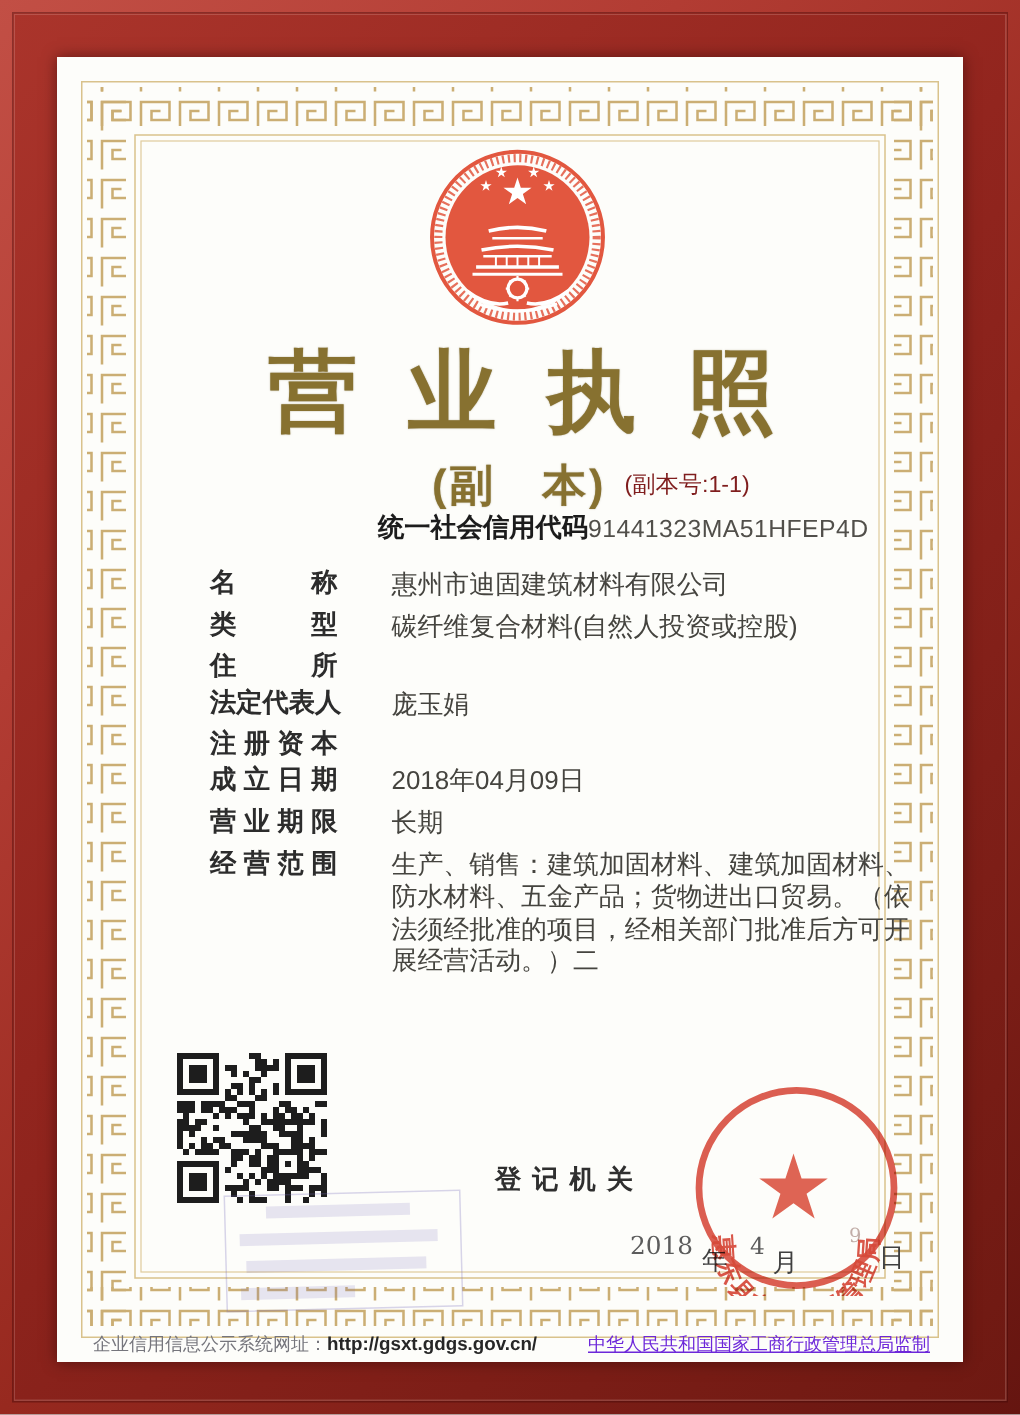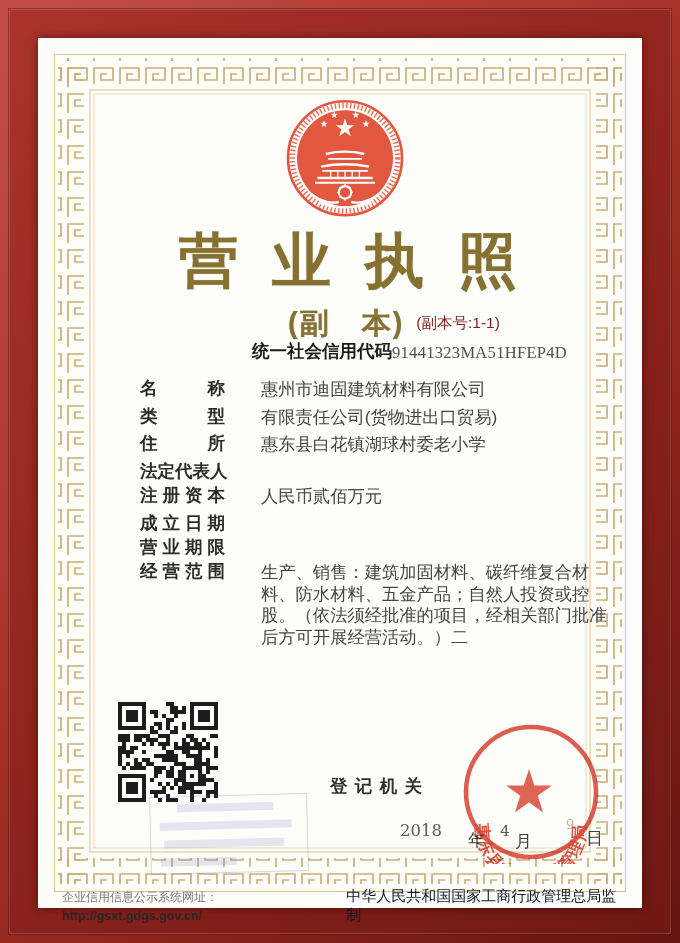--- a/index.html
+++ b/index.html
@@ -26,21 +26,21 @@
     font-size:59px; line-height:66px; font-weight:800; color:#877130;
     text-shadow:0 0 1px rgba(101,84,32,.55); }
 
   .subtitle-row { position:absolute; left:250px; top:266px; display:flex; align-items:flex-start; }
   .subtitle { font-size:29px; font-weight:800; color:#877130; letter-spacing:2px;
     text-shadow:0 0 1px rgba(101,84,32,.5); }
   .copyno { font-size:15.5px; color:#7f1d1d; margin-left:12px; margin-top:9px; }
 
   .credit-line { position:absolute; left:214px; top:301px; display:flex; align-items:flex-end; }
   .credit-label { font-size:17.5px; font-weight:700; color:#1c1c1c; }
-  .credit-code { font-size:16.5px; font-family:Liberation Serif, serif; color:#514f4a; letter-spacing:.3px; }
+  .credit-code { font-size:16.5px; font-family:Liberation Sans, sans-serif; color:#514f4a; letter-spacing:.3px; }
 
   .fields { position:absolute; left:102px; top:341px; width:478px; }
   .field-row { display:flex; margin-bottom:6.2px; }
   .flabel { width:85px; flex:0 0 85px; font-size:17.5px; line-height:18px; font-weight:600; color:#2c2c2c; }
   .fvalue { margin-left:36px; width:362px; font-size:17.3px; line-height:21.5px; color:#45443f; }
 
   .qr { position:absolute; left:80px; top:664px; }
 
   .authority { position:absolute; left:292px; top:736px; width:92px;
     font-size:17.5px; font-weight:600; color:#2f2f2f; }
@@ -49,34 +49,34 @@
     border:1.5px solid rgba(118,106,188,.28); transform:rotate(-1.5deg);
     padding:7px 9px; display:flex; flex-direction:column; justify-content:space-between; }
   .faint-stamp .bar { height:8px; background:rgba(116,104,186,.17); filter:blur(.5px); }
   .faint-stamp .b1 { width:96px; margin-left:18px; }
   .faint-stamp .b2 { width:132px; }
   .faint-stamp .b3 { width:120px; margin-left:4px; }
   .faint-stamp .b4 { width:76px; }
 
   .date-part { position:absolute; color:#3f3f3f; }
   .d-num { font-family:"DejaVu Serif", serif; color:#5c5c5c; }
-  .d-year  { left:362px; top:783px; font-size:16.5px; }
+  .d-year  { left:382px; top:783px; font-size:16.5px; }
   .d-yunit { left:430px; top:791px; font-size:17px; }
   .d-month { left:462px; top:784px; font-size:15.5px; }
   .d-munit { left:477px; top:792px; font-size:17px; }
   .d-day   { left:528px; top:779px; font-size:13px; color:#9b7a72; opacity:.6; }
   .d-dunit { left:548px; top:789px; font-size:17px; }
 
   .seal { position:absolute; left:421px; top:682px; mix-blend-mode:multiply; }
 
   .footer { position:absolute; left:0; top:849px; width:604px; display:flex;
     justify-content:space-between; align-items:baseline; padding:0 22px 0 24px; }
   .footer-left { font-size:12px; color:#75757c; }
   .footer-url { font-size:12.5px; color:#262626; font-weight:600; }
-  .footer-right { font-size:15px; color:#0f172a; }
+  .footer-right { font-size:12px; color:#6d28d9;text-decoration:underline; }
 </style>
 </head>
 <body>
 
 <div class="stage">
   <div class="frame-outer"></div>
   <div class="frame-inner"></div>
 
   <div class="paper">
 
@@ -145,71 +145,72 @@
             <span>名</span>
             <span>称</span>
           </span>
         <span class="fvalue">惠州市迪固建筑材料有限公司</span>
       </div>
       <div class="field-row">
         <span class="flabel" style="display: flex; justify-content: space-between;">
             <span>类</span>
             <span>型</span>
           </span>
-        <span class="fvalue">有限责任公司(货物进出口贸易)</span>
+        <span class="fvalue">碳纤维复合材料(自然人投资或控股)</span>
       </div>
       <div class="field-row">
         <span class="flabel" style="display: flex; justify-content: space-between;">
             <span>住</span>
             <span>所</span>
           </span>
-        <span class="fvalue">惠东县白花镇湖球村委老小学</span>
       </div>
       <div class="field-row">
         <span class="flabel" style="display: flex; justify-content: space-between;">
             <span>法</span>
             <span>定</span>
             <span>代</span>
             <span>表</span>
             <span>人</span>
           </span>
+        <span class="fvalue">庞玉娟</span>
       </div>
       <div class="field-row">
         <span class="flabel" style="display: flex; justify-content: space-between;">
             <span>注</span>
             <span>册</span>
             <span>资</span>
             <span>本</span>
           </span>
-        <span class="fvalue">人民币贰佰万元</span>
       </div>
       <div class="field-row">
         <span class="flabel" style="display: flex; justify-content: space-between;">
             <span>成</span>
             <span>立</span>
             <span>日</span>
             <span>期</span>
           </span>
+        <span class="fvalue">2018年04月09日</span>
       </div>
       <div class="field-row">
         <span class="flabel" style="display: flex; justify-content: space-between;">
             <span>营</span>
             <span>业</span>
             <span>期</span>
             <span>限</span>
           </span>
+        <span class="fvalue">长期</span>
       </div>
       <div class="field-row">
         <span class="flabel" style="display: flex; justify-content: space-between;">
             <span>经</span>
             <span>营</span>
             <span>范</span>
             <span>围</span>
           </span>
-        <span class="fvalue">生产、销售：建筑加固材料、碳纤维复合材料、防水材料、五金产品；自然人投资或控股。（依法须经批准的项目，经相关部门批准后方可开展经营活动。）二</span>
+        <span class="fvalue">生产、销售：建筑加固材料、建筑加固材料、防水材料、五金产品；货物进出口贸易。（依法须经批准的项目，经相关部门批准后方可开展经营活动。）二</span>
       </div>
     </div>
 
     <svg class="qr" width="100" height="100" viewBox="0 0 25 25" shape-rendering="crispEdges">
       <g id="qr-modules" fill="#1d1d1d">
           <rect x="0" y="0" width="1" height="1"></rect>
           <rect x="1" y="0" width="1" height="1"></rect>
           <rect x="2" y="0" width="1" height="1"></rect>
           <rect x="3" y="0" width="1" height="1"></rect>
           <rect x="4" y="0" width="1" height="1"></rect>

